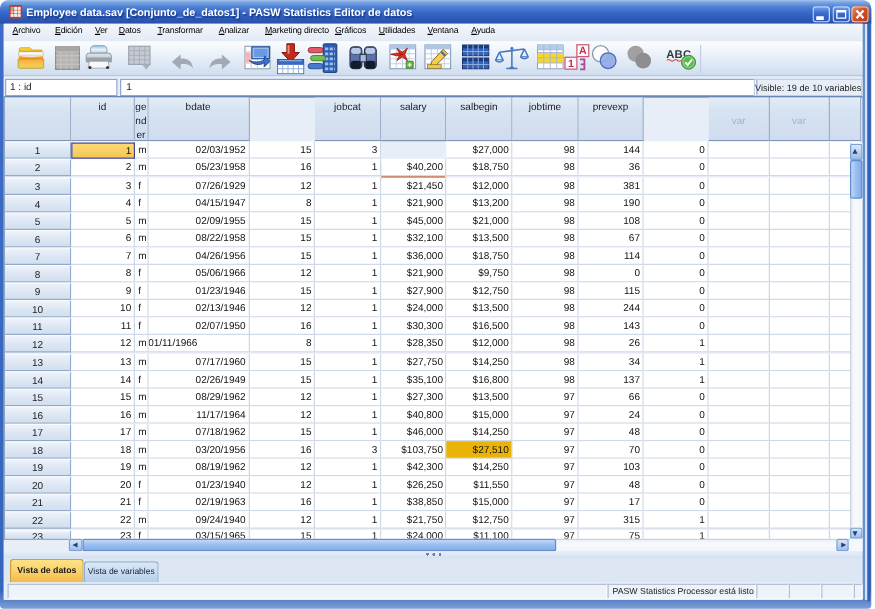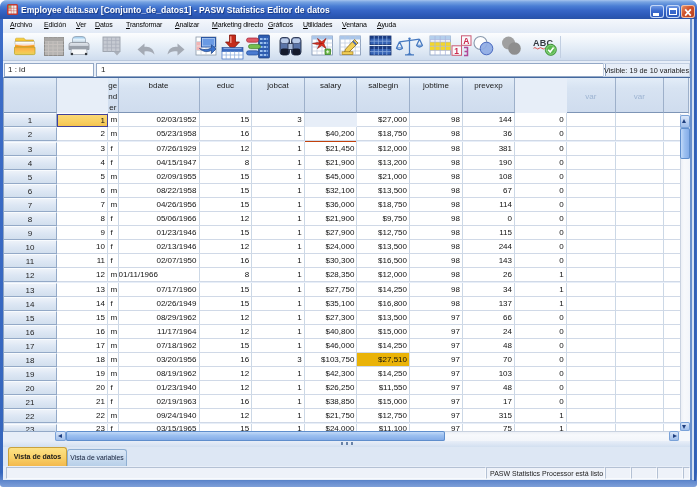--- a/index.html
+++ b/index.html
@@ -229,23 +229,23 @@
  <path d="M15.2 13.8 L17.2 16 L20.6 11.6" stroke="#fff" stroke-width="1.6" fill="none"></path>
 </g>
 </svg>
 <div class="abs" style="left:3px;top:62px;width:687px;height:16px;background:#e7eef8;"></div>
 <div class="abs" style="left:4px;top:63px;width:90px;height:14px;background:#fff;border:1px solid #93a8c6;font-size:8px;color:#222;line-height:12px;padding-left:3px;">1 : id</div>
 <div class="abs" style="left:96px;top:63px;width:510px;height:14px;background:#fff;border:1px solid #93a8c6;font-size:8px;color:#222;line-height:12px;padding-left:4px;">1</div>
 <div class="abs" style="left:603px;top:63px;width:87px;height:14px;border:1px solid #c2cfe2;font-size:7.3px;color:#222;line-height:13px;text-align:center;white-space:nowrap">Visible: 19 de 10 variables</div>
 <div class="abs" style="left:3px;top:77px;width:687px;height:1.2px;background:#44689e;"></div>
 <div class="abs" style="left:3.2px;top:77px;width:1px;height:354.8px;background:#8fa5c2;"></div>
 <div class="abs" style="left:4.0px;top:78.0px;width:53.0px;height:35.3px;background:linear-gradient(180deg,#e3edf8 0%,#d7e3f2 30%,#cfdcee 100%);border-right:1px solid #9db0ca;border-bottom:1px solid #7e95b6;font-size:8px;color:#1a1a1a;text-align:center;line-height:11.2px;padding-top:2px;"></div>
+<div class="abs" style="left:57.0px;top:78.0px;width:51.0px;height:35.3px;background:linear-gradient(180deg,#e3edf8 0%,#d7e3f2 30%,#cfdcee 100%);border-right:1px solid #9db0ca;border-bottom:1px solid #7e95b6;font-size:8px;color:#1a1a1a;text-align:center;line-height:11.2px;padding-top:2px;">id</div>
 <div class="abs" style="left:108.0px;top:78.0px;width:10.5px;height:35.3px;background:linear-gradient(180deg,#e3edf8 0%,#d7e3f2 30%,#cfdcee 100%);border-right:1px solid #9db0ca;border-bottom:1px solid #7e95b6;font-size:8px;color:#1a1a1a;text-align:center;line-height:11.2px;padding-top:2px;">ge<br>nd<br>er</div>
 <div class="abs" style="left:118.5px;top:78.0px;width:81.0px;height:35.3px;background:linear-gradient(180deg,#e3edf8 0%,#d7e3f2 30%,#cfdcee 100%);border-right:1px solid #9db0ca;border-bottom:1px solid #7e95b6;font-size:8px;color:#1a1a1a;text-align:center;line-height:11.2px;padding-top:2px;">bdate</div>
-<div class="abs" style="left:199.5px;top:78.0px;width:52.69999999999999px;height:35.3px;background:linear-gradient(180deg,#e3edf8 0%,#d7e3f2 30%,#cfdcee 100%);border-right:1px solid #9db0ca;border-bottom:1px solid #7e95b6;font-size:8px;color:#1a1a1a;text-align:center;line-height:11.2px;padding-top:2px;">educ</div>
 <div class="abs" style="left:252.2px;top:78.0px;width:52.60000000000002px;height:35.3px;background:linear-gradient(180deg,#e3edf8 0%,#d7e3f2 30%,#cfdcee 100%);border-right:1px solid #9db0ca;border-bottom:1px solid #7e95b6;font-size:8px;color:#1a1a1a;text-align:center;line-height:11.2px;padding-top:2px;">jobcat</div>
 <div class="abs" style="left:304.8px;top:78.0px;width:52.599999999999966px;height:35.3px;background:linear-gradient(180deg,#e3edf8 0%,#d7e3f2 30%,#cfdcee 100%);border-right:1px solid #9db0ca;border-bottom:1px solid #7e95b6;font-size:8px;color:#1a1a1a;text-align:center;line-height:11.2px;padding-top:2px;">salary</div>
 <div class="abs" style="left:357.4px;top:78.0px;width:52.60000000000002px;height:35.3px;background:linear-gradient(180deg,#e3edf8 0%,#d7e3f2 30%,#cfdcee 100%);border-right:1px solid #9db0ca;border-bottom:1px solid #7e95b6;font-size:8px;color:#1a1a1a;text-align:center;line-height:11.2px;padding-top:2px;">salbegin</div>
 <div class="abs" style="left:410.0px;top:78.0px;width:52.89999999999998px;height:35.3px;background:linear-gradient(180deg,#e3edf8 0%,#d7e3f2 30%,#cfdcee 100%);border-right:1px solid #9db0ca;border-bottom:1px solid #7e95b6;font-size:8px;color:#1a1a1a;text-align:center;line-height:11.2px;padding-top:2px;">jobtime</div>
 <div class="abs" style="left:462.9px;top:78.0px;width:52.10000000000002px;height:35.3px;background:linear-gradient(180deg,#e3edf8 0%,#d7e3f2 30%,#cfdcee 100%);border-right:1px solid #9db0ca;border-bottom:1px solid #7e95b6;font-size:8px;color:#1a1a1a;text-align:center;line-height:11.2px;padding-top:2px;">prevexp</div>
 <div class="abs" style="left:566.8px;top:78.0px;width:49.200000000000045px;height:35.3px;background:linear-gradient(180deg,#e3edf8 0%,#d7e3f2 30%,#cfdcee 100%);border-right:1px solid #9db0ca;border-bottom:1px solid #7e95b6;font-size:8px;color:#9db4d2;text-align:center;line-height:11.2px;padding-top:13px;">var</div>
 <div class="abs" style="left:616.0px;top:78.0px;width:47.5px;height:35.3px;background:linear-gradient(180deg,#e3edf8 0%,#d7e3f2 30%,#cfdcee 100%);border-right:1px solid #9db0ca;border-bottom:1px solid #7e95b6;font-size:8px;color:#9db4d2;text-align:center;line-height:11.2px;padding-top:13px;">var</div>
 <div class="abs" style="left:663.5px;top:78.0px;width:25.5px;height:35.3px;background:linear-gradient(180deg,#e3edf8 0%,#d7e3f2 30%,#cfdcee 100%);border-right:1px solid #9db0ca;border-bottom:1px solid #7e95b6;font-size:8px;color:#1a1a1a;text-align:center;line-height:11.2px;padding-top:2px;"></div>
 <div class="abs" style="left:4px;top:113.30px;width:53px;height:14.10px;overflow:hidden;background:linear-gradient(180deg,#edf2f9 0%,#dde7f4 50%,#d2dfee 100%);border-top:1px solid #f8fbfe;border-bottom:1px solid #93a9c7;border-right:1px solid #93a9c7;font-size:8px;color:#222;text-align:center;line-height:14.10px;">1</div>
 <div class="abs" style="left:57.0px;top:113.30px;width:51.0px;height:14.10px;overflow:hidden;background:#fff;border-right:1px solid #ccd8e6;border-bottom:1px solid #d0d9e7;font-size:8px;color:#111;text-align:right;padding-right:2px;line-height:14.10px;">1</div>

